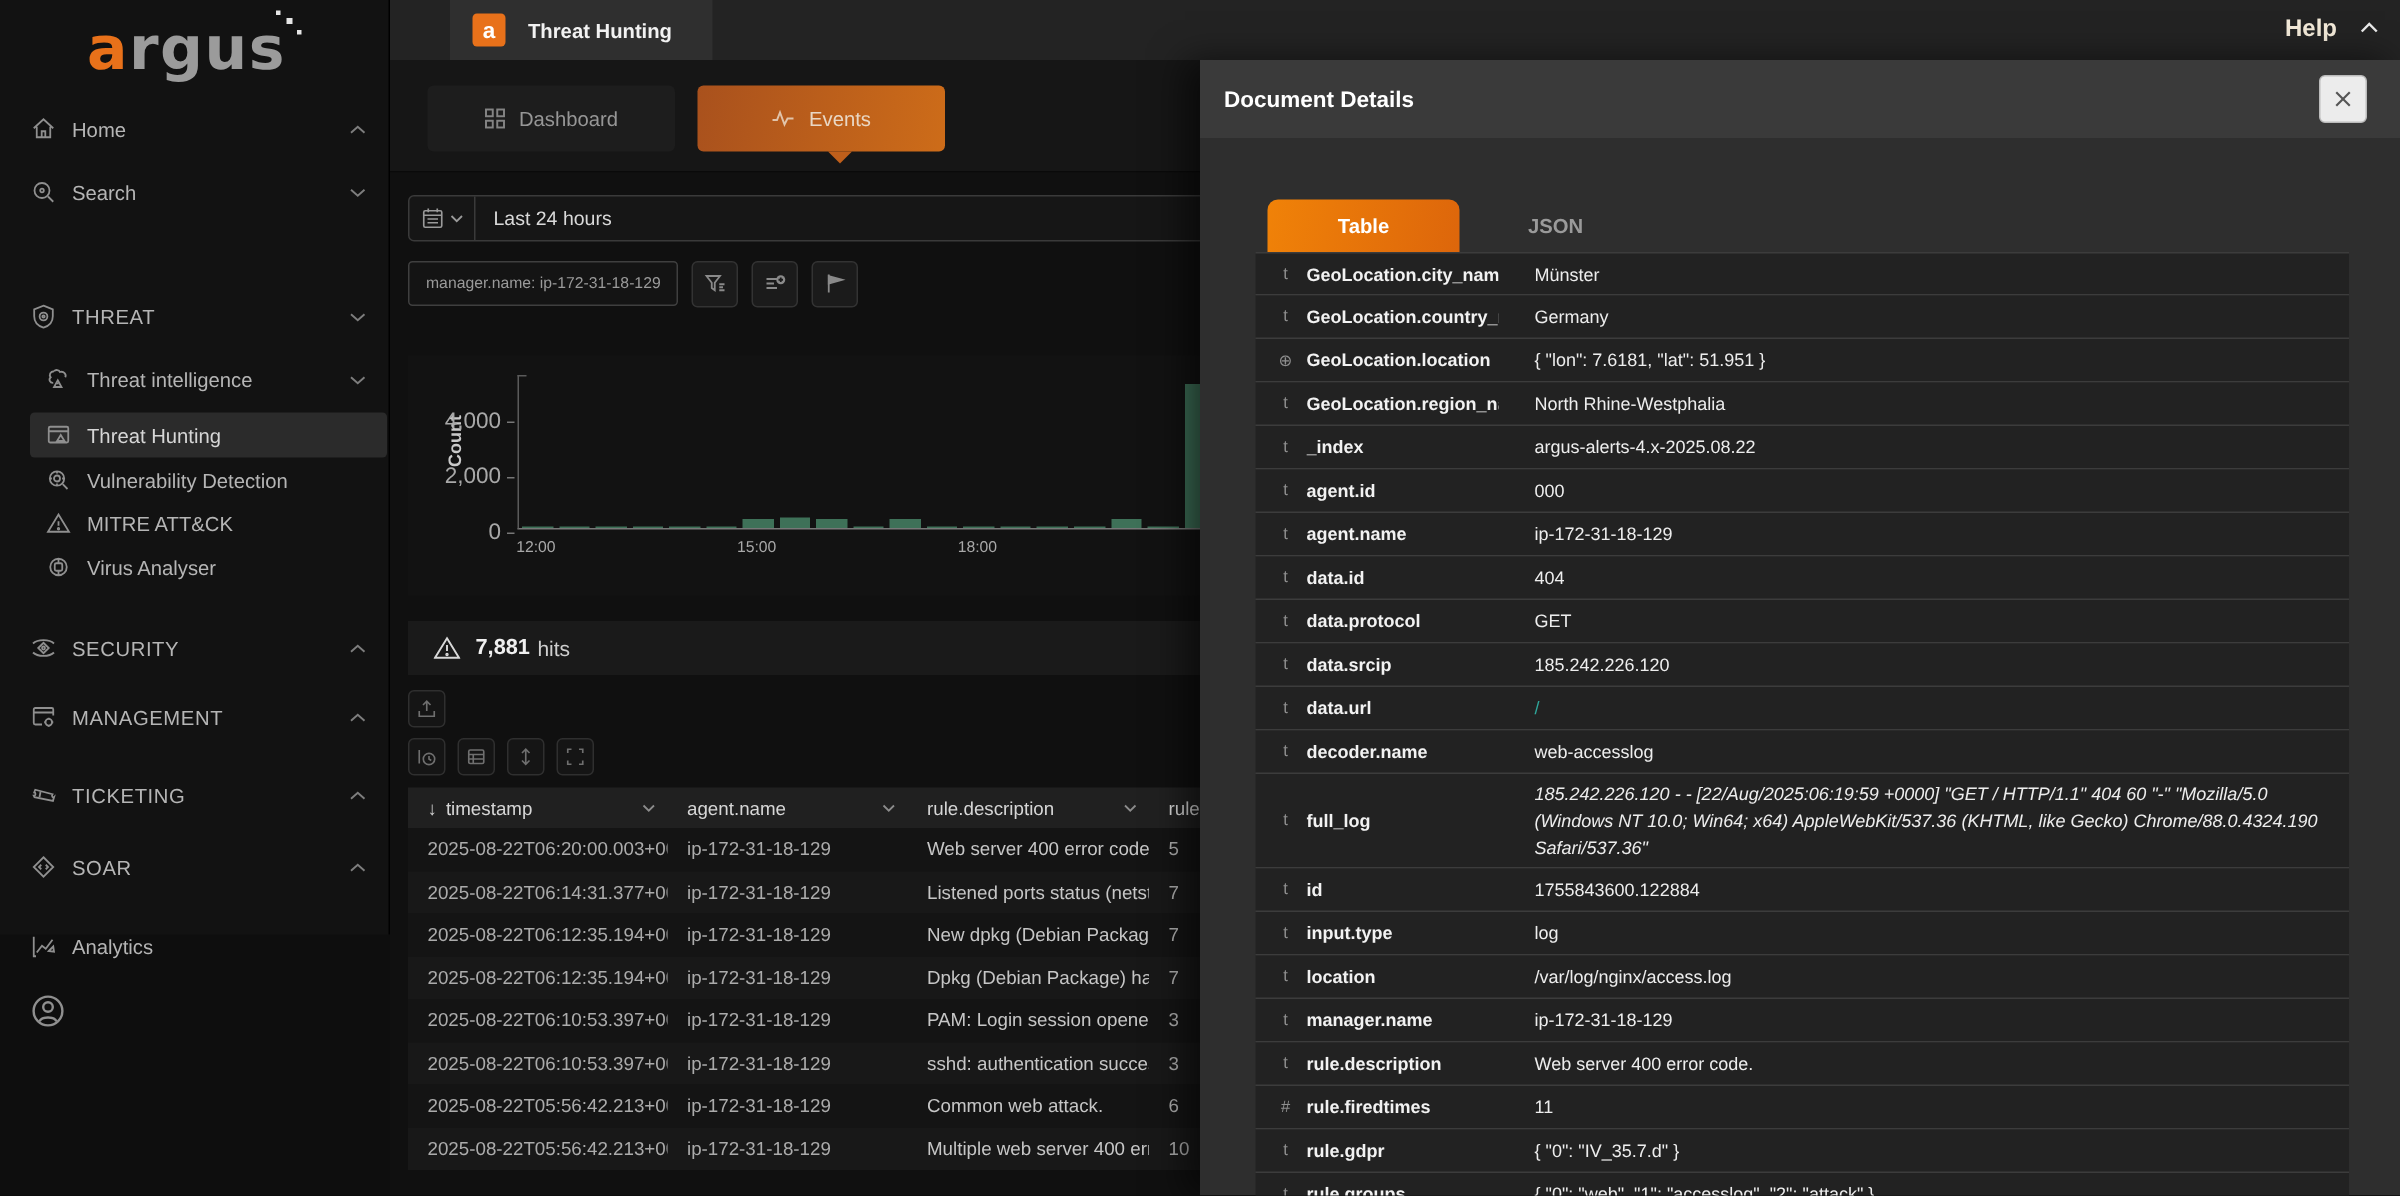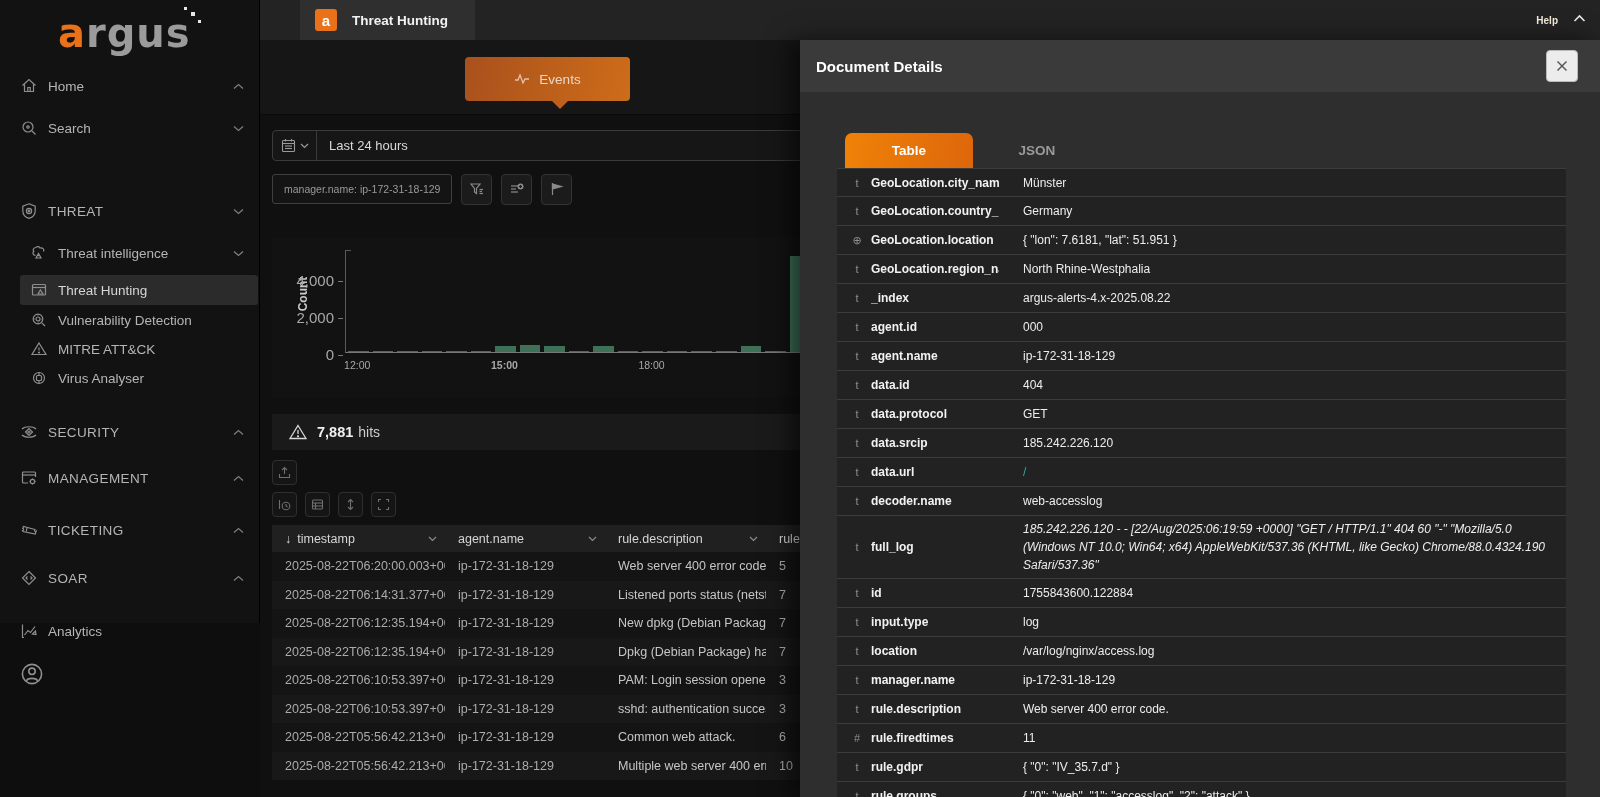--- a/index.html
+++ b/index.html
@@ -24,21 +24,21 @@
   .nav-item .chev { position:absolute; right:16px; color:#7d7d7d; }
   .nav-item.selected { left:20px; width:238px; background:#2b2b2b; border-radius:3px; color:#d6d6d6; }
   .nav-item.selected .nicon { margin-left:10px; }
   .nav-sec { letter-spacing:.4px; }
 
   
   .topbar { position:absolute; left:260px; top:0; width:1340px; height:40px; background:#232323; z-index:4; }
   .tb-tab { position:absolute; left:40px; top:0; width:175px; height:40px; background:#2f2f2f; display:flex; align-items:center; }
   .tb-badge { width:22px; height:22px; margin-left:15px; background:#e8711a; border-radius:3px; color:#fff; font-weight:bold; font-size:15px; display:flex; align-items:center; justify-content:center; }
   .tb-title { margin-left:15px; color:#f2f2f2; font-size:13.5px; font-weight:bold; }
-  .tb-help { position:absolute; right:42px; top:0; height:40px; display:flex; align-items:center; color:#f3ead9; font-size:10px; font-weight:bold; cursor:pointer; }
+  .tb-help { position:absolute; right:42px; top:0; height:40px; display:flex; align-items:center; color:#f3ead9; font-size:16px; font-weight:bold; cursor:pointer; }
   .tb-help-chev { position:absolute; right:14px; top:14px; color:#e9e9e9; cursor:pointer; }
 
   
   .main { position:absolute; left:260px; top:40px; width:1340px; height:757px; background:#101010; }
   .view-tabs { position:absolute; left:0; top:0; width:100%; height:75px; background:#161616; border-bottom:1px solid #0a0a0a; }
   .vtab { position:absolute; top:17px; height:44px; width:165px; border-radius:4px; display:flex; align-items:center; justify-content:center; gap:9px; font-size:13.5px; cursor:pointer; }
   .vtab-dash { left:25px; background:#1d1d1d; color:#969696; }
   .vtab-events { left:205px; background:linear-gradient(100deg,#a9511d,#cd6c19); color:#e9d7c4; }
   .vtab-events::after { content:""; position:absolute; left:50%; bottom:-8px; margin-left:4px; border-left:8px solid transparent; border-right:8px solid transparent; border-top:8px solid #bf5f1b; }
   .vtab .vicon { color:inherit; opacity:.85; }
@@ -276,20 +276,29 @@
       <div class="tb-title">Threat Hunting</div>
     </div>
     <div class="tb-help">Help</div>
     <svg class="tb-help-chev" width="13" height="9" viewBox="0 0 13 9" fill="none" stroke="currentColor" stroke-width="1.6">
         <polyline points="1.5,7 6.5,2 11.5,7"></polyline>
       </svg>
   </div>
 
   <div class="main">
     <div class="view-tabs">
+      <div class="vtab vtab-dash">
+        <svg class="vicon" width="14" height="14" viewBox="0 0 14 14" fill="none" stroke="currentColor" stroke-width="1.3">
+            <rect x="1" y="1" width="4.5" height="4.5"></rect>
+            <rect x="8.5" y="1" width="4.5" height="4.5"></rect>
+            <rect x="1" y="8.5" width="4.5" height="4.5"></rect>
+            <rect x="8.5" y="8.5" width="4.5" height="4.5"></rect>
+          </svg>
+        <span>Dashboard</span>
+      </div>
       <div class="vtab vtab-events">
         <svg class="vicon" width="16" height="14" viewBox="0 0 16 14" fill="none" stroke="currentColor" stroke-width="1.3">
             <polyline points="1,8 4,8 6,3 9,11 11,7 15,7"></polyline>
           </svg>
         <span>Events</span>
       </div>
     </div>
 
     <div class="timebar">
       <div class="calwrap">
@@ -359,21 +368,21 @@
           <div class="bar" style="height: 1.29818px; background: rgb(62, 113, 88);"></div>
           <div class="bar" style="height: 96.4364px; background: rgb(62, 113, 88);"></div>
         </div>
       <div>
           <div class="ytick" style="top: 109px;">0</div>
           <div class="ytick" style="top: 71.9091px;">2,000</div>
           <div class="ytick" style="top: 34.8182px;">4,000</div>
         </div>
       <div>
           <div class="xtick" style="left: 85.2632px; top: 122px;">12:00</div>
-          <div class="xtick" style="left: 232.421px; top: 122px; font-weight: bold;">15:00</div>
+          <div class="xtick" style="left: 232.421px; top: 122px;">15:00</div>
           <div class="xtick" style="left: 379.579px; top: 122px;">18:00</div>
         </div>
     </div>
 
     <div class="hitsbar">
       <svg class="warn" width="18" height="16" viewBox="0 0 18 16" fill="none" stroke="currentColor" stroke-width="1.3">
           <path d="M9 1.5 L17 14.5 H1 Z"></path>
           <line x1="9" y1="6" x2="9" y2="10"></line>
           <circle cx="9" cy="12.3" r="0.5"></circle>
         </svg>

